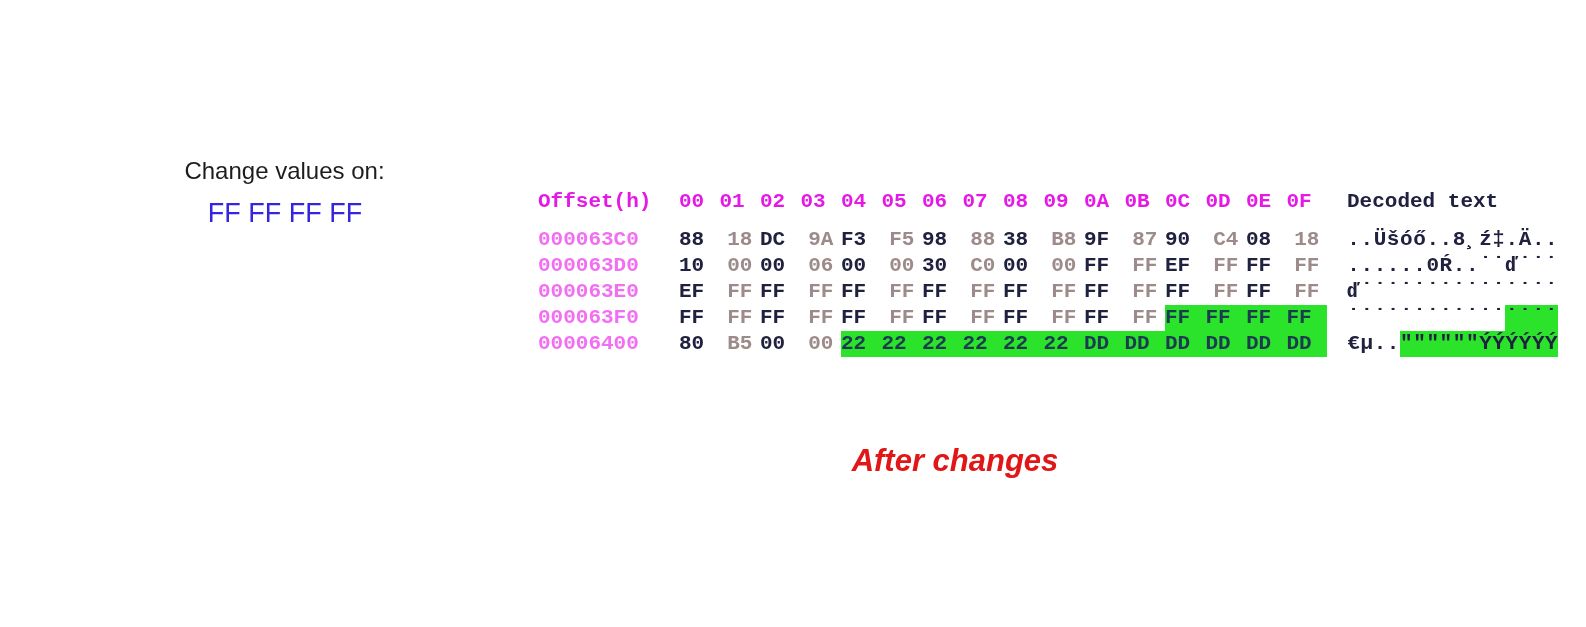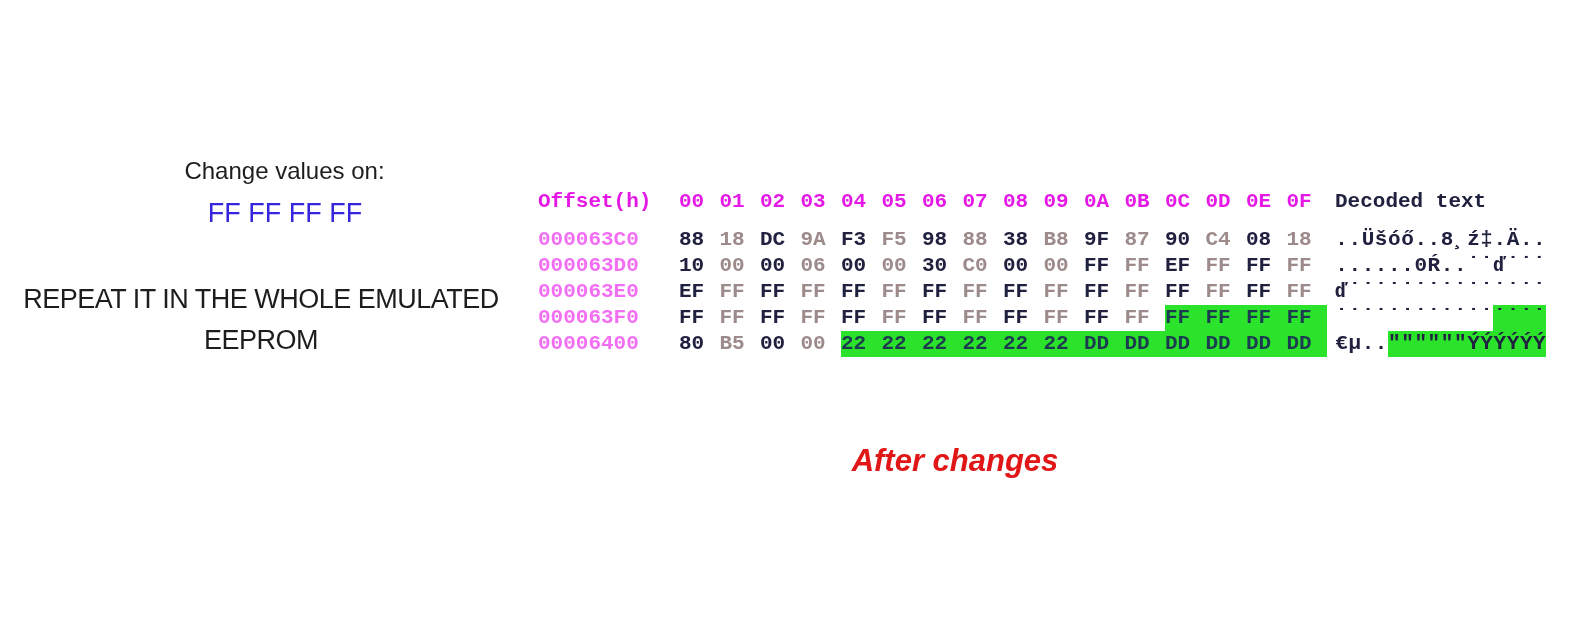--- a/index.html
+++ b/index.html
@@ -28,40 +28,39 @@
     font-family:"Liberation Mono","DejaVu Sans Mono",monospace;
     font-weight:700;font-size:21px;
   }
   .hexrow{height:26px;line-height:26px;white-space:nowrap;}
   .hexrow.hdr{margin-bottom:12px;}
   .offcell{display:inline-block;width:141px;color:var(--offset-pink);}
   .hdrc{color:var(--header-magenta);}
   .colwrap{display:inline;}
   .bcell{display:inline-block;width:40.5px;height:26px;}
   .byte.even{color:var(--byte-even);}
-  .byte.odd{color:var(--byte-odd);}
+  .byte.odd{color:var(--byte-odd);text-align:center;}
   .byte.hl{background:var(--highlight-bg);color:var(--highlight-text);}
-  .deccell{display:inline-block;margin-left:8px;color:var(--decoded-text);}
+  .deccell{display:inline-block;margin-left:20px;color:var(--decoded-text);}
   .dchar{display:inline-block;width:13.2px;height:26px;text-align:center;}
   .dchar.hl{background:var(--highlight-bg);}
   
   .caption{
     position:absolute;left:955px;top:443px;transform:translateX(-50%);
     font-size:31px;font-weight:bold;font-style:italic;
     color:var(--caption-red);white-space:nowrap;text-align:center;
   }
 </style>
 </head>
 <body>
 
 <div class="annotation">
   <div class="ann-title">Change values on:</div>
   <div class="ann-blue ann-vals1">FF FF FF FF</div>
   <div class="ann-gap"></div>
-  <div class="ann-caps">REPEAT IT IN THE WHOLE EMULATED EEPROM</div>
 </div>
 
 <div class="hexpanel">
   <div class="hexrow hdr">
     <span class="offcell hdrc">Offset(h)</span><span class="colwrap"><span class="bcell hdrc">00</span><span class="bcell hdrc">01</span><span class="bcell hdrc">02</span><span class="bcell hdrc">03</span><span class="bcell hdrc">04</span><span class="bcell hdrc">05</span><span class="bcell hdrc">06</span><span class="bcell hdrc">07</span><span class="bcell hdrc">08</span><span class="bcell hdrc">09</span><span class="bcell hdrc">0A</span><span class="bcell hdrc">0B</span><span class="bcell hdrc">0C</span><span class="bcell hdrc">0D</span><span class="bcell hdrc">0E</span><span class="bcell hdrc">0F</span></span><span class="deccell hdrc">Decoded text</span>
   </div>
   <div>
       <div class="hexrow"><span class="offcell">000063C0</span><span class="bcell byte even">88</span><span class="bcell byte odd">18</span><span class="bcell byte even">DC</span><span class="bcell byte odd">9A</span><span class="bcell byte even">F3</span><span class="bcell byte odd">F5</span><span class="bcell byte even">98</span><span class="bcell byte odd">88</span><span class="bcell byte even">38</span><span class="bcell byte odd">B8</span><span class="bcell byte even">9F</span><span class="bcell byte odd">87</span><span class="bcell byte even">90</span><span class="bcell byte odd">C4</span><span class="bcell byte even">08</span><span class="bcell byte odd">18</span><span class="deccell"><span class="dchar">.</span><span class="dchar">.</span><span class="dchar">Ü</span><span class="dchar">š</span><span class="dchar">ó</span><span class="dchar">ő</span><span class="dchar">.</span><span class="dchar">.</span><span class="dchar">8</span><span class="dchar">¸</span><span class="dchar">ź</span><span class="dchar">‡</span><span class="dchar">.</span><span class="dchar">Ä</span><span class="dchar">.</span><span class="dchar">.</span></span></div>
       <div class="hexrow"><span class="offcell">000063D0</span><span class="bcell byte even">10</span><span class="bcell byte odd">00</span><span class="bcell byte even">00</span><span class="bcell byte odd">06</span><span class="bcell byte even">00</span><span class="bcell byte odd">00</span><span class="bcell byte even">30</span><span class="bcell byte odd">C0</span><span class="bcell byte even">00</span><span class="bcell byte odd">00</span><span class="bcell byte even">FF</span><span class="bcell byte odd">FF</span><span class="bcell byte even">EF</span><span class="bcell byte odd">FF</span><span class="bcell byte even">FF</span><span class="bcell byte odd">FF</span><span class="deccell"><span class="dchar">.</span><span class="dchar">.</span><span class="dchar">.</span><span class="dchar">.</span><span class="dchar">.</span><span class="dchar">.</span><span class="dchar">0</span><span class="dchar">Ŕ</span><span class="dchar">.</span><span class="dchar">.</span><span class="dchar">˙</span><span class="dchar">˙</span><span class="dchar">ď</span><span class="dchar">˙</span><span class="dchar">˙</span><span class="dchar">˙</span></span></div>
       <div class="hexrow"><span class="offcell">000063E0</span><span class="bcell byte even">EF</span><span class="bcell byte odd">FF</span><span class="bcell byte even">FF</span><span class="bcell byte odd">FF</span><span class="bcell byte even">FF</span><span class="bcell byte odd">FF</span><span class="bcell byte even">FF</span><span class="bcell byte odd">FF</span><span class="bcell byte even">FF</span><span class="bcell byte odd">FF</span><span class="bcell byte even">FF</span><span class="bcell byte odd">FF</span><span class="bcell byte even">FF</span><span class="bcell byte odd">FF</span><span class="bcell byte even">FF</span><span class="bcell byte odd">FF</span><span class="deccell"><span class="dchar">ď</span><span class="dchar">˙</span><span class="dchar">˙</span><span class="dchar">˙</span><span class="dchar">˙</span><span class="dchar">˙</span><span class="dchar">˙</span><span class="dchar">˙</span><span class="dchar">˙</span><span class="dchar">˙</span><span class="dchar">˙</span><span class="dchar">˙</span><span class="dchar">˙</span><span class="dchar">˙</span><span class="dchar">˙</span><span class="dchar">˙</span></span></div>

